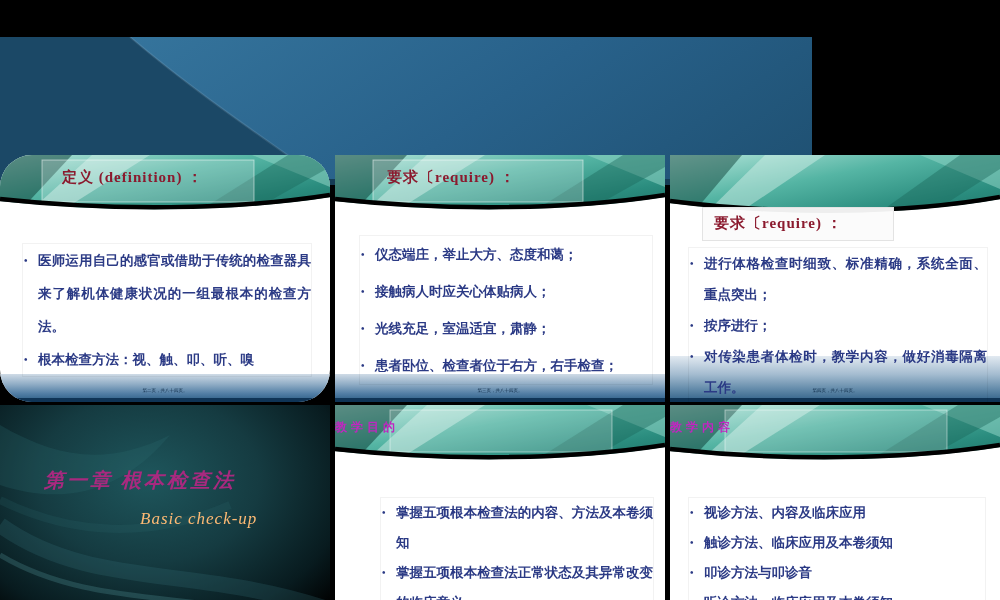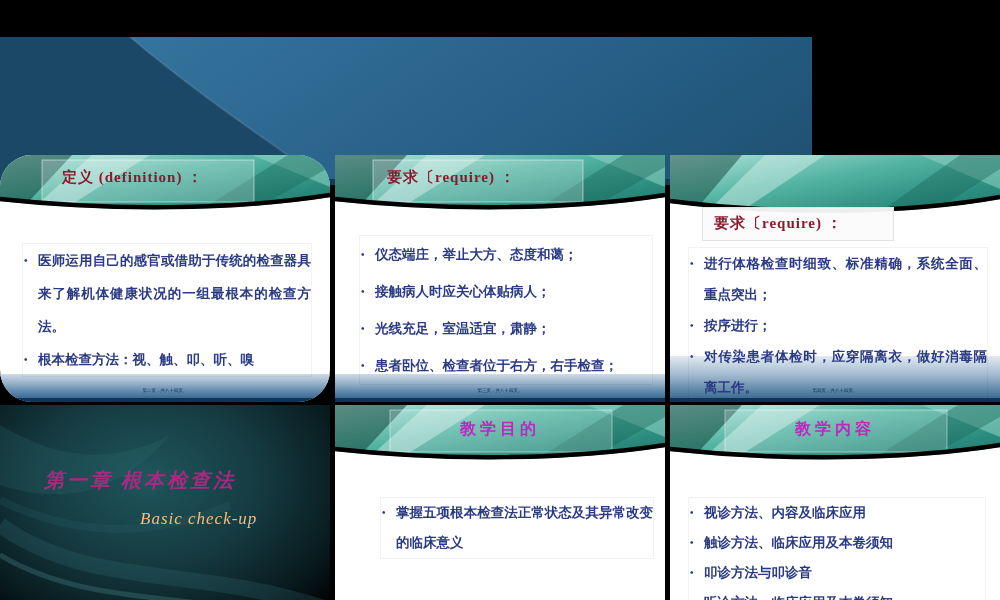--- a/index.html
+++ b/index.html
@@ -26,21 +26,21 @@
   .s4{left:0;top:405px;background:#000;}  .s5{left:335px;top:405px;}  .s6{left:670px;top:405px;}
 
   .hdr{position:absolute;left:0;top:0;width:330px;}
   .slide-title{
     position:absolute;z-index:3;
     font-family:"Liberation Serif",serif;font-weight:700;
     color:var(--title_red,#8b1a2e);font-size:15px;letter-spacing:1px;
     white-space:nowrap;
   }
   .t-left{top:13px;left:62px;}
-  .t-center{top:14px;left:0;right:0;text-align:center;color:var(--title_magenta,#c026c0);font-size:16px;letter-spacing:4px;}
+  .t-center{top:14px;left:0;right:0;color:var(--title_magenta,#c026c0);font-size:12px;letter-spacing:4px;}
   .t-below{top:59px;left:44px;}
   .title-box3{
     position:absolute;z-index:2;left:32px;top:52px;width:190px;height:32px;
     background:rgba(251,251,251,.95);border:1px solid #e3e3e3;
   }
   .body-box{
     position:absolute;z-index:2;color:var(--body_navy,#2b3a85);
     font-family:Liberation Serif, serif;font-weight:700;
     border:1px solid rgba(0,0,0,0.05);
   }
@@ -156,21 +156,21 @@
     <polygon points="250,0 330,0 330,34" fill="#8fd4c4" opacity="0.55"></polygon>
     <polygon points="200,64 252,64 330,14 330,0 290,0" fill="#186458" opacity="0.4"></polygon>
     <path d="M0,48 C110,62 235,61 330,44 L330,64 L0,64 Z" fill="#ffffff"></path>
     <path d="M0,46 C110,60 235,59 330,42" fill="none" stroke="#000" stroke-width="4.5"></path>
   </svg>
   <div class="title-box3"></div>
   <div class="slide-title t-below">要求〔require) ：</div>
   <div class="body-box">
     <div class="bullet">进行体格检查时细致、标准精确，系统全面、重点突出；</div>
     <div class="bullet">按序进行；</div>
-    <div class="bullet">对传染患者体检时，应穿隔离衣，做好消毒隔离工作。</div>
+    <div class="bullet">对传染患者体检时，教学内容，做好消毒隔离工作。</div>
   </div>
   <div class="bot-band"></div>
   <div class="slide-footer">第四页，共八十四页。</div>
 </div>
 
 <div class="slide s4">
   <svg class="bg4" width="330" height="247" viewBox="0 0 330 247">
     <rect width="330" height="247" fill="#000"></rect>
     <radialGradient id="glow4" cx="0.45" cy="0.3" r="0.75">
       <stop offset="0" stop-color="#1e565c"></stop>
@@ -194,20 +194,21 @@
     <polygon points="0,0 72,0 18,58 0,58" fill="#11433c" opacity="0.55"></polygon>
     <polygon points="92,0 150,0 58,58 28,58" fill="#d9f2ec" opacity="0.45"></polygon>
     <polygon points="252,0 330,0 330,32" fill="#8fd4c4" opacity="0.55"></polygon>
     <polygon points="196,58 248,58 330,12 330,0 288,0" fill="#186458" opacity="0.4"></polygon>
     <rect x="55" y="5" width="222" height="42" fill="rgba(255,255,255,0.18)" stroke="rgba(255,255,255,0.45)"></rect>
     <path d="M0,46 C110,58 235,57 330,42 L330,58 L0,58 Z" fill="#ffffff"></path>
     <path d="M0,44 C110,56 235,55 330,40" fill="none" stroke="#000" stroke-width="4.5"></path>
   </svg>
   <div class="slide-title t-center">教学目的</div>
   <div class="body-box">
+    <div class="bullet">掌握五项根本检查法的内容、方法及本卷须知</div>
     <div class="bullet">掌握五项根本检查法正常状态及其异常改变的临床意义</div>
   </div>
 </div>
 
 <div class="slide s6">
   <svg class="hdr" width="330" height="58" viewBox="0 0 330 58">
     <rect width="330" height="58" fill="url(#teal)"></rect>
     <polygon points="0,0 72,0 18,58 0,58" fill="#11433c" opacity="0.55"></polygon>
     <polygon points="92,0 150,0 58,58 28,58" fill="#d9f2ec" opacity="0.45"></polygon>
     <polygon points="252,0 330,0 330,32" fill="#8fd4c4" opacity="0.55"></polygon>

